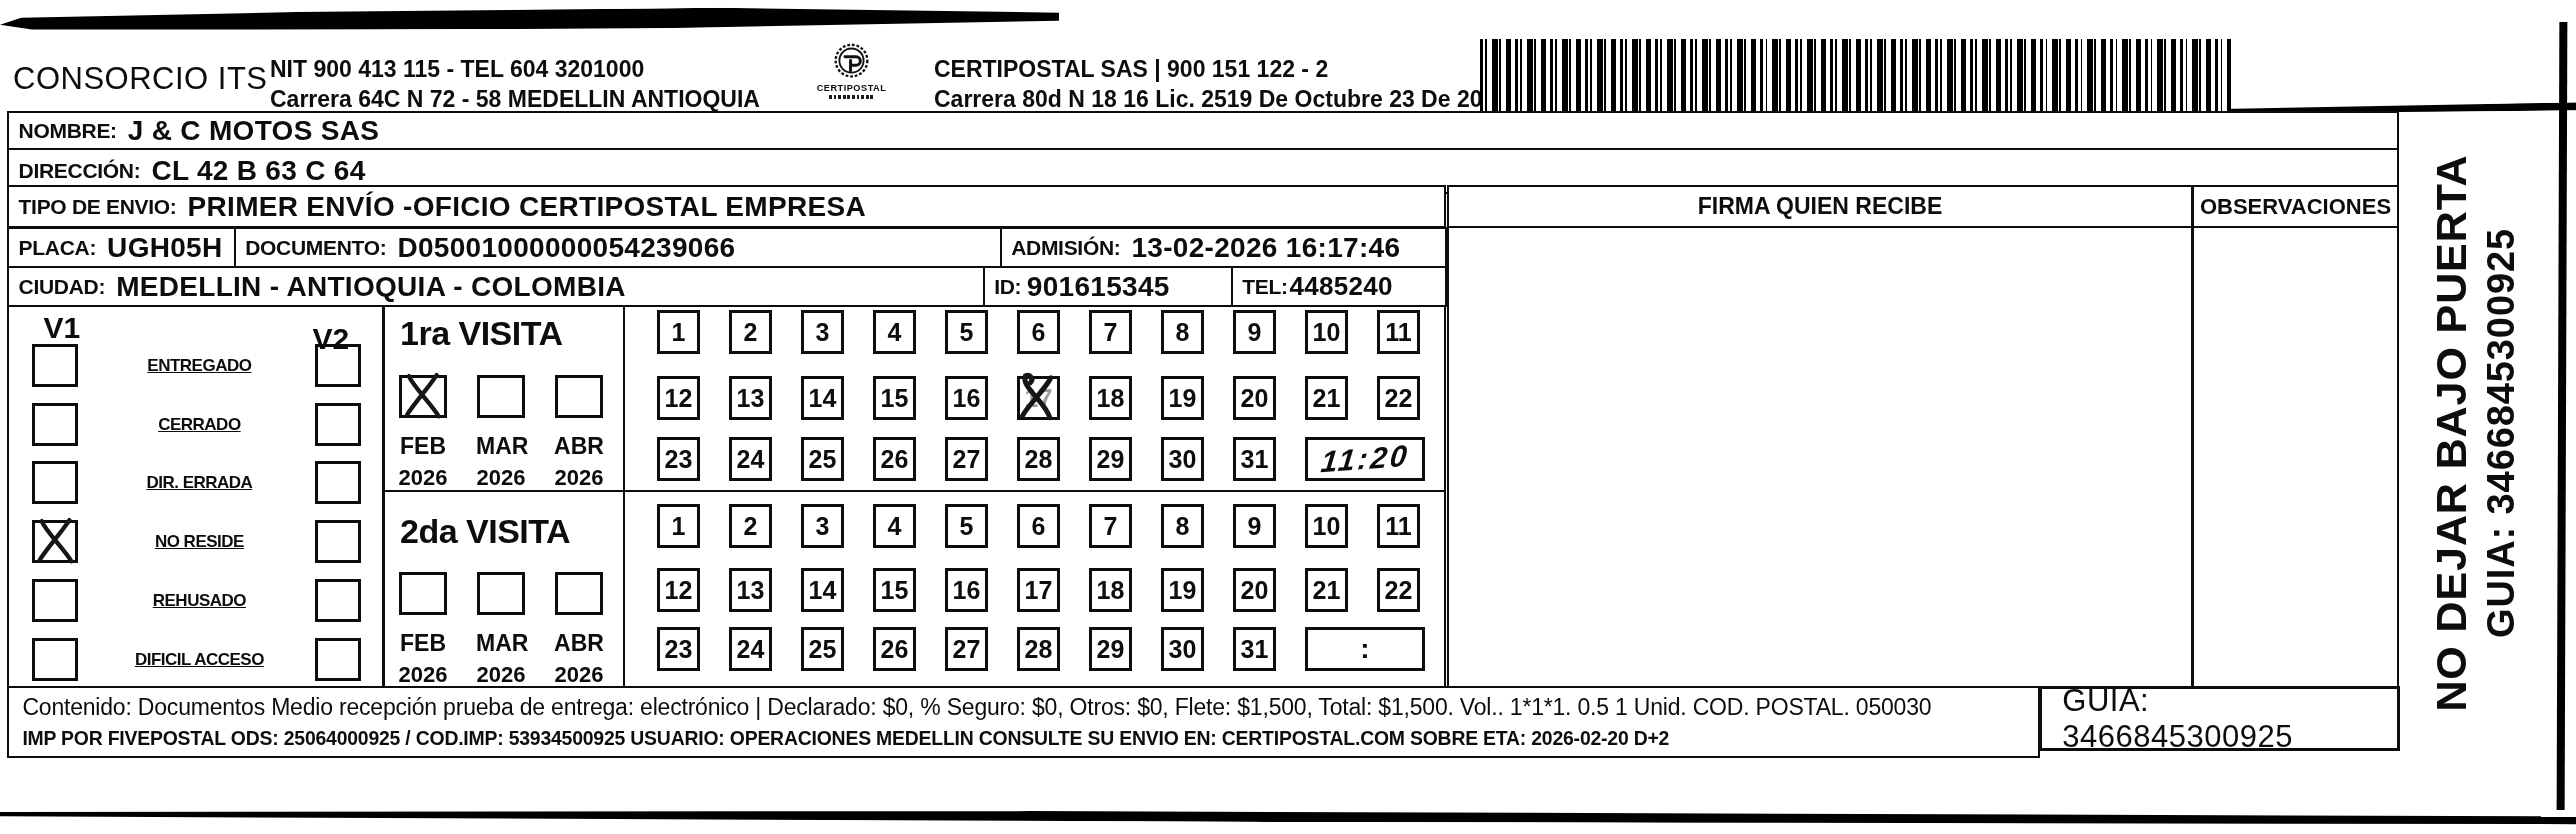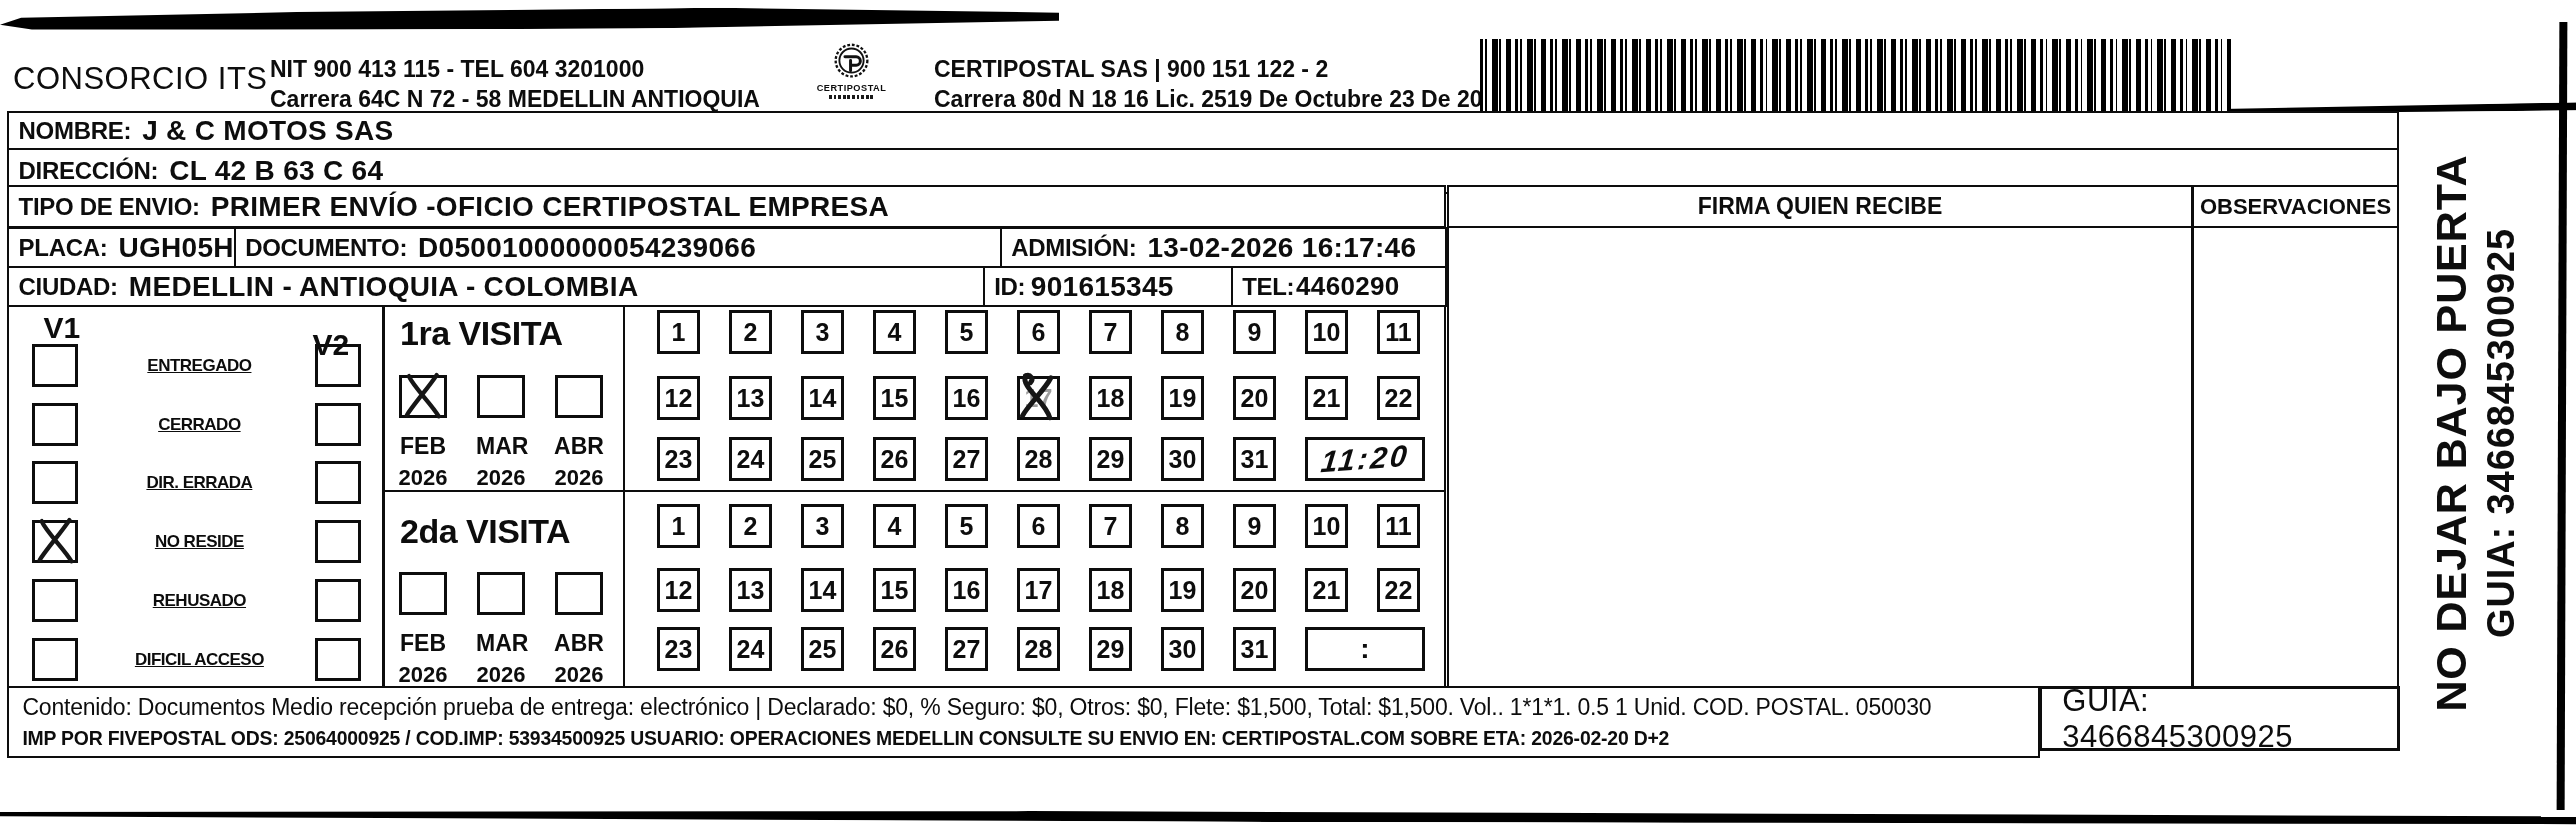--- a/index.html
+++ b/index.html
@@ -1,20 +1,20 @@
 <!DOCTYPE html>
 <html style="font-size:15px"><head>
 <meta charset="utf-8">
 <style>
   html,body{margin:0;padding:0;background:#e8e8e8;}
   .page{position:relative;width:2576px;height:834px;background:#ffffff;overflow:hidden;
         font-family:"Liberation Sans",sans-serif;color:#0d0d0d;}
   .cell{position:absolute;box-sizing:border-box;border:2.8px solid #0d0d0d;background:#fff;
         display:flex;align-items:center;padding:0 9.2px;}
-  .lbl{font-weight:700;font-size:24px;letter-spacing:-0.3px;white-space:nowrap;}
+  .lbl{font-weight:700;font-size:21px;letter-spacing:-0.3px;white-space:nowrap;}
   .val{font-weight:700;font-size:28px;margin-left:11px;letter-spacing:0.3px;white-space:nowrap;}
   
   .company{position:absolute;left:13px;top:61px;font-size:31px;font-weight:400;letter-spacing:0.5px;}
   .hinfo{position:absolute;top:54px;font-size:23px;font-weight:700;line-height:30px;white-space:nowrap;}
   .logo{position:absolute;left:807px;top:41px;width:89px;text-align:center;}
   .logo-cap{font-size:9.2px;font-weight:700;letter-spacing:0.5px;margin-top:-1.8px;}
   .logo-squiggle{width:46px;height:3.7px;margin:1.8px auto 0;
       background:repeating-linear-gradient(90deg,#1a1a1a 0 2.8px,transparent 2.8px 4.6px);}
   .barcode{position:absolute;left:1480px;top:39px;width:751px;height:72px;
       background:repeating-linear-gradient(90deg,#000 0 2.8px,#fff 2.8px 5.5px,#000 5.5px 7.4px,#fff 7.4px 12px,
@@ -129,26 +129,26 @@
   <div class="cell" style="left:7.4px;top:266px;width:979px;height:41px;text-align:right;">
     <span class="lbl">CIUDAD:</span>
     <span class="val">MEDELLIN - ANTIOQUIA - COLOMBIA</span>
   </div>
   <div class="cell" style="left:983px;top:266px;width:251px;height:41px;">
     <span class="lbl">ID:</span>
     <span class="val" style="margin-left:5.5px;">901615345</span>
   </div>
   <div class="cell" style="left:1231px;top:266px;width:216px;height:41px;">
     <span class="lbl">TEL:</span>
-    <span class="val" style="margin-left:1.8px;font-size:26px;">4460290</span>
+    <span class="val" style="margin-left:1.8px;font-size:26px;">4485240</span>
   </div>
 
   <div class="cell" style="left:7.4px;top:305px;width:377px;height:383px;padding:0;">
     <div class="v-label" style="left:34px;top:3.7px;">V1</div>
-    <div class="v-label" style="left:303px;top:21px;">V2</div>
+    <div class="v-label" style="left:303px;top:15px;">V2</div>
     <div id="status-rows">
         <div class="srow" style="top: 37px;">
           <div class="cbox" style="left: 23px;"></div>
           <div class="slabel">ENTREGADO</div>
           <div class="cbox" style="left: 306px;"></div>
         </div>
         <div class="srow" style="top: 96px;">
           <div class="cbox" style="left: 23px;"></div>
           <div class="slabel">CERRADO</div>
           <div class="cbox" style="left: 306px;"></div>

